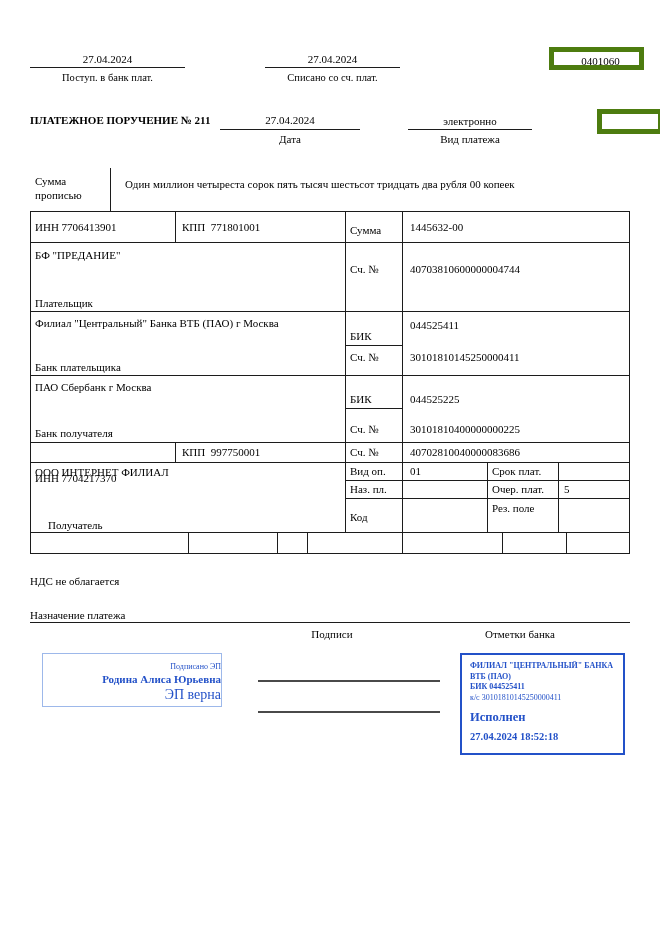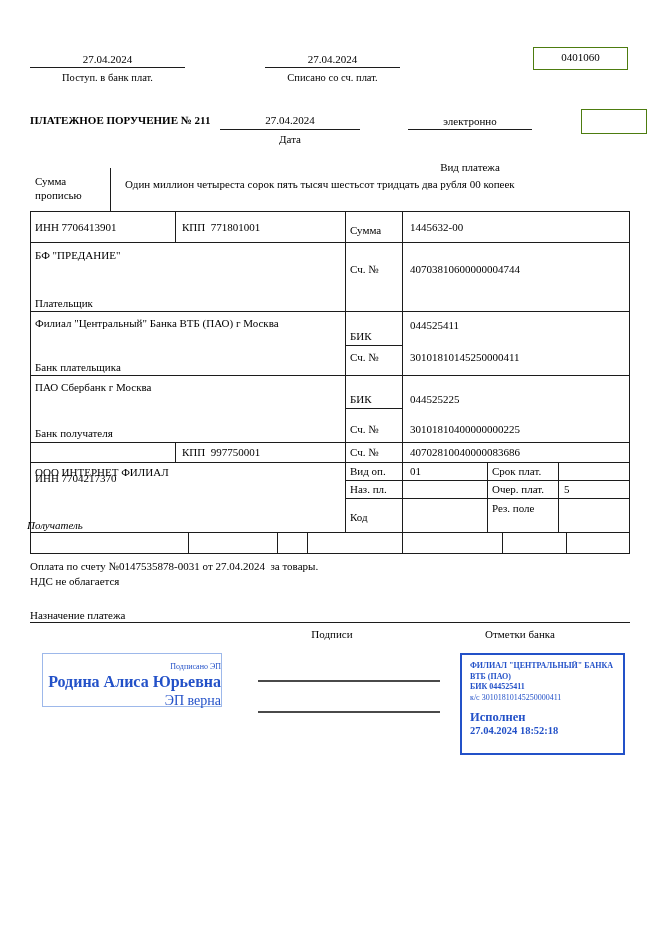--- a/index.html
+++ b/index.html
@@ -4,33 +4,33 @@
 <style>
   html,body{margin:0;padding:0;background:#e8e8e8;}
   .page{position:relative;width:660px;height:933px;background:#ffffff;margin:0 auto;
         font-family:"Liberation Serif","DejaVu Serif",serif;color:#000;overflow:hidden;}
   .t{position:absolute;font-size:11px;line-height:13px;white-space:pre;}
   .sm{font-size:10.5px;}
   .b{font-weight:bold;}
   .c{text-align:center;}
   .hl{position:absolute;height:1px;background:#1c1c1c;}
   .vl{position:absolute;width:1px;background:#1c1c1c;}
-  .box{position:absolute;border:1px solid #4d7c0f;box-sizing:border-box;}
+  .box{position:absolute;border:5px solid #4d7c0f;box-sizing:border-box;margin-left:16px;}
   .sigline{position:absolute;height:2px;background:#4a4a4a;}
   .stamp-sign{position:absolute;left:42px;top:653px;width:180px;height:54px;
         border:1px solid #9db8ea;box-sizing:border-box;color:#2351c8;text-align:right;}
   .stamp-sign .r1{font-size:8px;margin-top:8px;}
-  .stamp-sign .r2{font-size:16px;font-weight:bold;margin-top:2px;}
+  .stamp-sign .r2{font-size:11px;font-weight:bold;margin-top:2px;}
   .stamp-sign .r3{font-size:14px;margin-top:2px;}
   .stamp-bank{position:absolute;left:460px;top:653px;width:165px;height:102px;
         border:2px solid #2351c8;box-sizing:border-box;color:#2351c8;padding:6px 0 0 8px;}
   .stamp-bank .r{font-size:8px;font-weight:bold;line-height:10.5px;}
   .stamp-bank .rn{font-size:8px;line-height:10.5px;}
   .stamp-bank .st{font-size:12.5px;font-weight:bold;margin-top:7px;}
-  .stamp-bank .dt{font-size:10.5px;font-weight:bold;}
+  .stamp-bank .dt{font-size:10.5px;font-weight:bold;margin-top:6px;}
 </style>
 </head>
 <body>
 
 <div class="page">
 
   <div class="t c" style="left:30px;top:53px;width:155px;">27.04.2024</div>
   <div class="hl" style="left:30px;top:67px;width:155px;"></div>
   <div class="t c sm" style="left:30px;top:71px;width:155px;">Поступ. в банк плат.</div>
 
@@ -41,21 +41,21 @@
   <div class="box" style="left:533px;top:47px;width:95px;height:23px;">
     <div class="t c" style="left:0;top:3px;width:93px;">0401060</div>
   </div>
 
   <div class="t b" style="left:30px;top:114px;">ПЛАТЕЖНОЕ ПОРУЧЕНИЕ № 211</div>
   <div class="t c" style="left:220px;top:114px;width:140px;">27.04.2024</div>
   <div class="hl" style="left:220px;top:129px;width:140px;"></div>
   <div class="t c" style="left:220px;top:133px;width:140px;">Дата</div>
   <div class="t c" style="left:408px;top:115px;width:124px;">электронно</div>
   <div class="hl" style="left:408px;top:129px;width:124px;"></div>
-  <div class="t c" style="left:408px;top:133px;width:124px;margin-top:28px;">Вид платежа</div>
+  <div class="t c" style="left:408px;top:133px;width:124px;">Вид платежа</div>
   <div class="box" style="left:581px;top:109px;width:66px;height:25px;"></div>
 
   <div class="t" style="left:35px;top:175px;">Сумма</div>
   <div class="t" style="left:35px;top:189px;">прописью</div>
   <div class="vl" style="left:110px;top:168px;height:43px;"></div>
   <div class="t" style="left:125px;top:178px;">Один миллион четыреста сорок пять тысяч шестьсот тридцать два рубля 00 копеек</div>
 
   <div class="hl" style="left:30px;top:211px;width:600px;"></div>
   <div class="hl" style="left:30px;top:242px;width:600px;"></div>
   <div class="hl" style="left:30px;top:311px;width:600px;"></div>
@@ -106,32 +106,31 @@
   <div class="t" style="left:410px;top:393px;">044525225</div>
   <div class="t" style="left:350px;top:423px;">Сч. №</div>
   <div class="t" style="left:410px;top:423px;">30101810400000000225</div>
   <div class="t" style="left:35px;top:427px;">Банк получателя</div>
 
   <div class="t" style="left:35px;top:472px;">ИНН 7704217370</div>
   <div class="t" style="left:182px;top:446px;">КПП  997750001</div>
   <div class="t" style="left:350px;top:446px;">Сч. №</div>
   <div class="t" style="left:410px;top:446px;">40702810040000083686</div>
   <div class="t" style="left:35px;top:466px;">ООО ИНТЕРНЕТ ФИЛИАЛ</div>
-  <div class="t" style="left:27px;top:519px;font-style:italic;">Получатель</div>
+  <div class="t" style="left:48px;top:519px;">Получатель</div>
 
   <div class="t" style="left:350px;top:465px;">Вид оп.</div>
   <div class="t" style="left:410px;top:465px;">01</div>
   <div class="t" style="left:492px;top:465px;">Срок плат.</div>
   <div class="t" style="left:350px;top:483px;">Наз. пл.</div>
   <div class="t" style="left:492px;top:483px;">Очер. плат.</div>
   <div class="t" style="left:564px;top:483px;">5</div>
   <div class="t" style="left:350px;top:511px;">Код</div>
   <div class="t" style="left:492px;top:502px;">Рез. поле</div>
 
-  <div class="t" style="left:30px;top:560px;">Оплата по счету №0147535878-0031 от 27.04.2024  за товары.</div>
   <div class="t" style="left:30px;top:575px;">НДС не облагается</div>
   <div class="t" style="left:30px;top:609px;">Назначение платежа</div>
   <div class="hl" style="left:30px;top:622px;width:600px;"></div>
 
   <div class="t c" style="left:282px;top:628px;width:100px;">Подписи</div>
   <div class="t c" style="left:450px;top:628px;width:140px;">Отметки банка</div>
 
   <div class="stamp-sign">
     <div class="r1">Подписано ЭП</div>
     <div class="r2">Родина Алиса Юрьевна</div>

